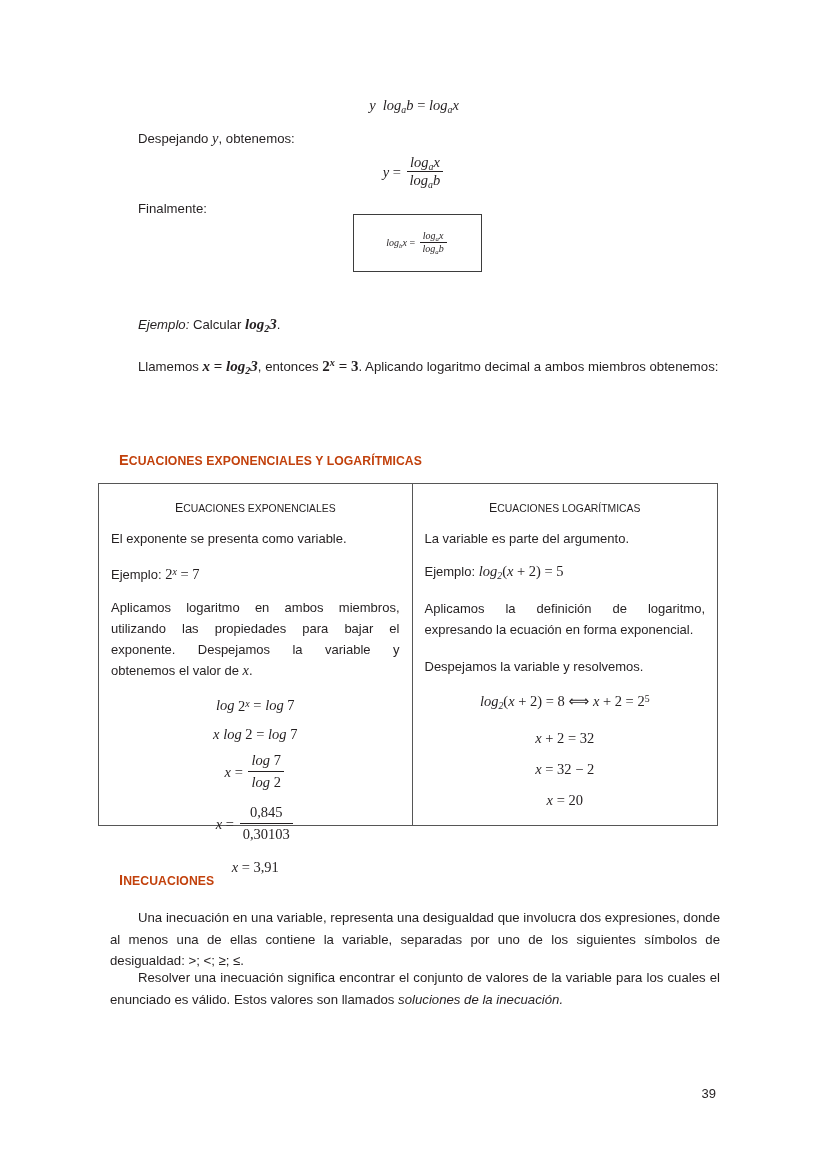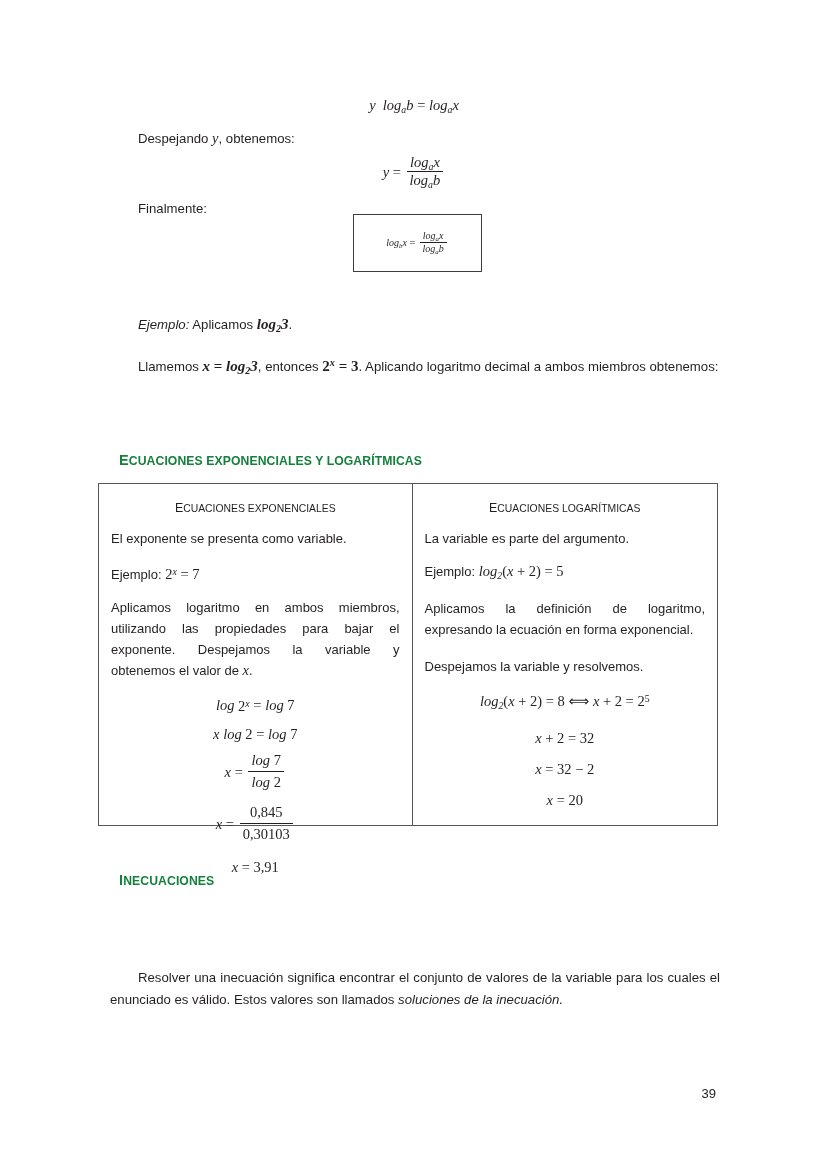--- a/index.html
+++ b/index.html
@@ -68,21 +68,21 @@
     display: block;
     border-top: 1.2px solid #231f20;
     padding: 0 3px;
   }
   .frac.small { font-size: 10.5px; }
 
   
   .sec-head {
     position: absolute;
     font-weight: bold;
-    color: #15803d;
+    color: #c2410c;
     letter-spacing: 0.1px;
   }
   .sec-head .big { font-size: 14.5px; }
   .sec-head .sm  { font-size: 12.2px; }
 
   
   .boxed {
     position: absolute;
     border: 1.6px solid #3d3d3d;
     background: #ffffff;
@@ -171,21 +171,21 @@
     <span class="math" style="font-size:10px;">
       log<sub>b</sub>x&nbsp;<span class="up">=</span>
       <span class="frac">
         <span class="fr-num">log<sub>a</sub>x</span>
         <span class="fr-den">log<sub>a</sub>b</span>
       </span>
     </span>
   </div>
 
   <div class="body-text" style="left:138px; top:314px; width:400px; text-align:left;">
-    <em>Ejemplo:</em><span> Aplicamos </span><span class="math" style="font-weight:bold; font-size:15px;">log<sub>2</sub>3</span><span>.</span>
+    <em>Ejemplo:</em><span> Calcular </span><span class="math" style="font-weight:bold; font-size:15px;">log<sub>2</sub>3</span><span>.</span>
   </div>
 
   <div class="body-text indent-para" style="left:110px; top:352px; width:610px;">
     <span>Llamemos </span><span class="math" style="font-weight:bold; font-size:15px;">x <span class="up">=</span> <span style="font-style:italic;">log</span><sub>2</sub>3</span><span>, entonces </span><span class="math" style="font-weight:bold; font-size:15px; font-style:normal;">2<sup style="font-style:italic;">x</sup> = 3</span><span>. Aplicando logaritmo decimal a ambos miembros obtenemos:</span>
   </div>
 
 
   <div class="sec-head" style="left:119px; top:451px;">
     <span class="big">E</span><span class="sm">CUACIONES EXPONENCIALES Y LOGARÍTMICAS</span>
   </div>
@@ -258,20 +258,21 @@
           <span class="math" style="font-size:14.5px;">x <span class="up">= 20</span></span>
         </div>
       </div>
     </div>
   </div>
 
   <div class="sec-head" style="left:119px; top:871px;">
     <span class="big">I</span><span class="sm">NECUACIONES</span>
   </div>
 
+  <div class="body-text indent-para" style="left:110px; top:907px; width:610px;">Una inecuación en una variable, representa una desigualdad que involucra dos expresiones, donde al menos una de ellas contiene la variable, separadas por uno de los siguientes símbolos de desigualdad: &gt;; &lt;; ≥; ≤.</div>
 
   <div class="body-text indent-para" style="left:110px; top:967px; width:610px;">
     <span>Resolver una inecuación significa encontrar el conjunto de valores de la variable para los cuales el enunciado es válido. Estos valores son llamados </span><em>soluciones de la inecuación.</em>
   </div>
 
   <div class="page-number">39</div>
 
 </div>
 
 </body></html>

